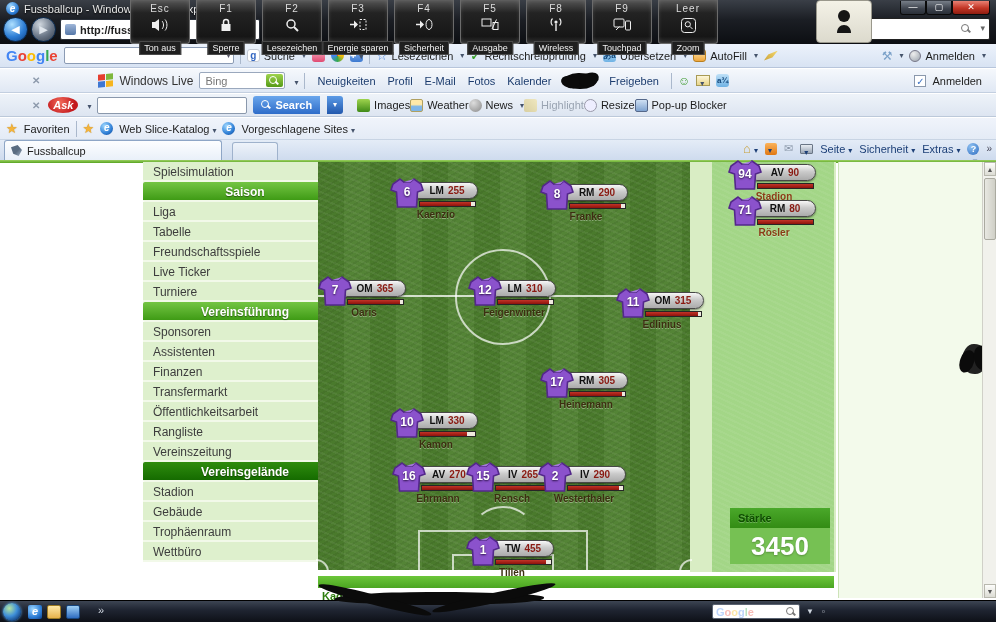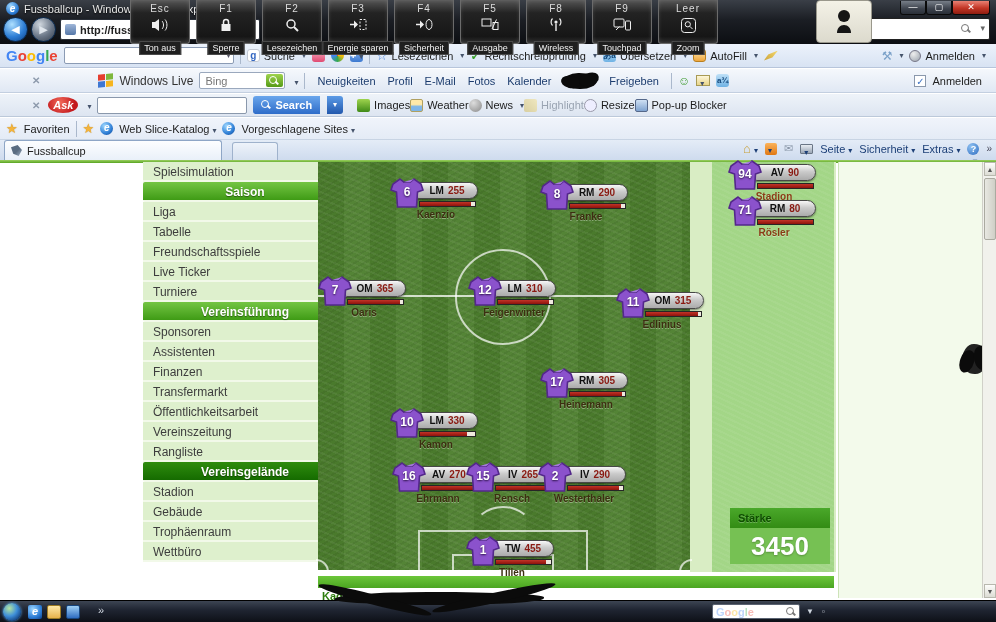--- a/index.html
+++ b/index.html
@@ -486,22 +486,22 @@
       <div class="sb-item">Tabelle</div>
       <div class="sb-item">Freundschaftsspiele</div>
       <div class="sb-item">Live Ticker</div>
       <div class="sb-item">Turniere</div>
       <div class="sb-header">Vereinsführung<span class="arr">▲</span></div>
       <div class="sb-item">Sponsoren</div>
       <div class="sb-item">Assistenten</div>
       <div class="sb-item">Finanzen</div>
       <div class="sb-item">Transfermarkt</div>
       <div class="sb-item">Öffentlichkeitsarbeit</div>
+      <div class="sb-item">Rangliste</div>
       <div class="sb-item">Vereinszeitung</div>
-      <div class="sb-item">Rangliste</div>
       <div class="sb-header dark">Vereinsgelände<span class="arr">▲</span></div>
       <div class="sb-item">Stadion</div>
       <div class="sb-item">Gebäude</div>
       <div class="sb-item">Trophäenraum</div>
       <div class="sb-item">Wettbüro</div>
     </div>
 
   <div class="pagebg"></div>
 
   <div class="pitch" id="pitch">

